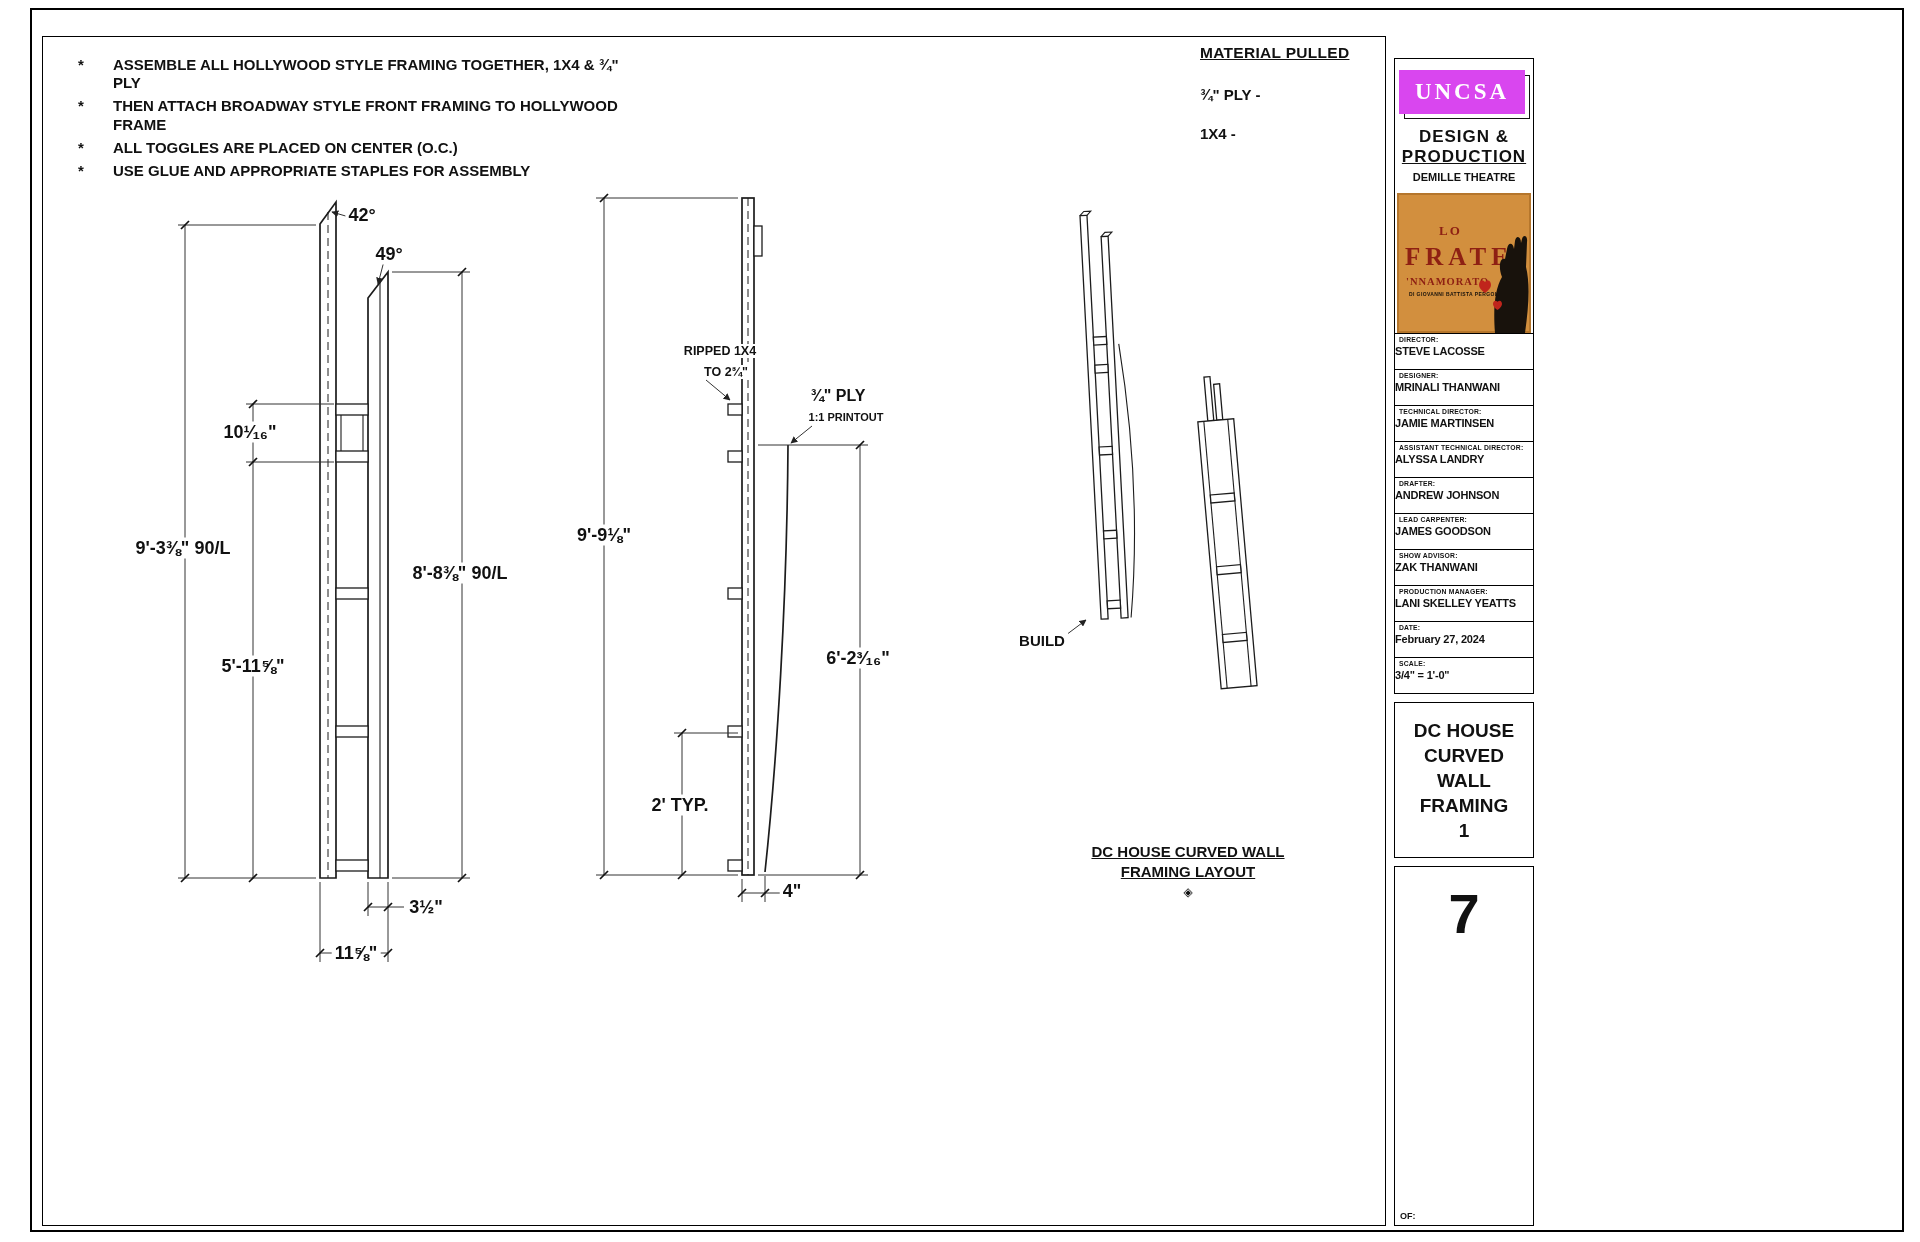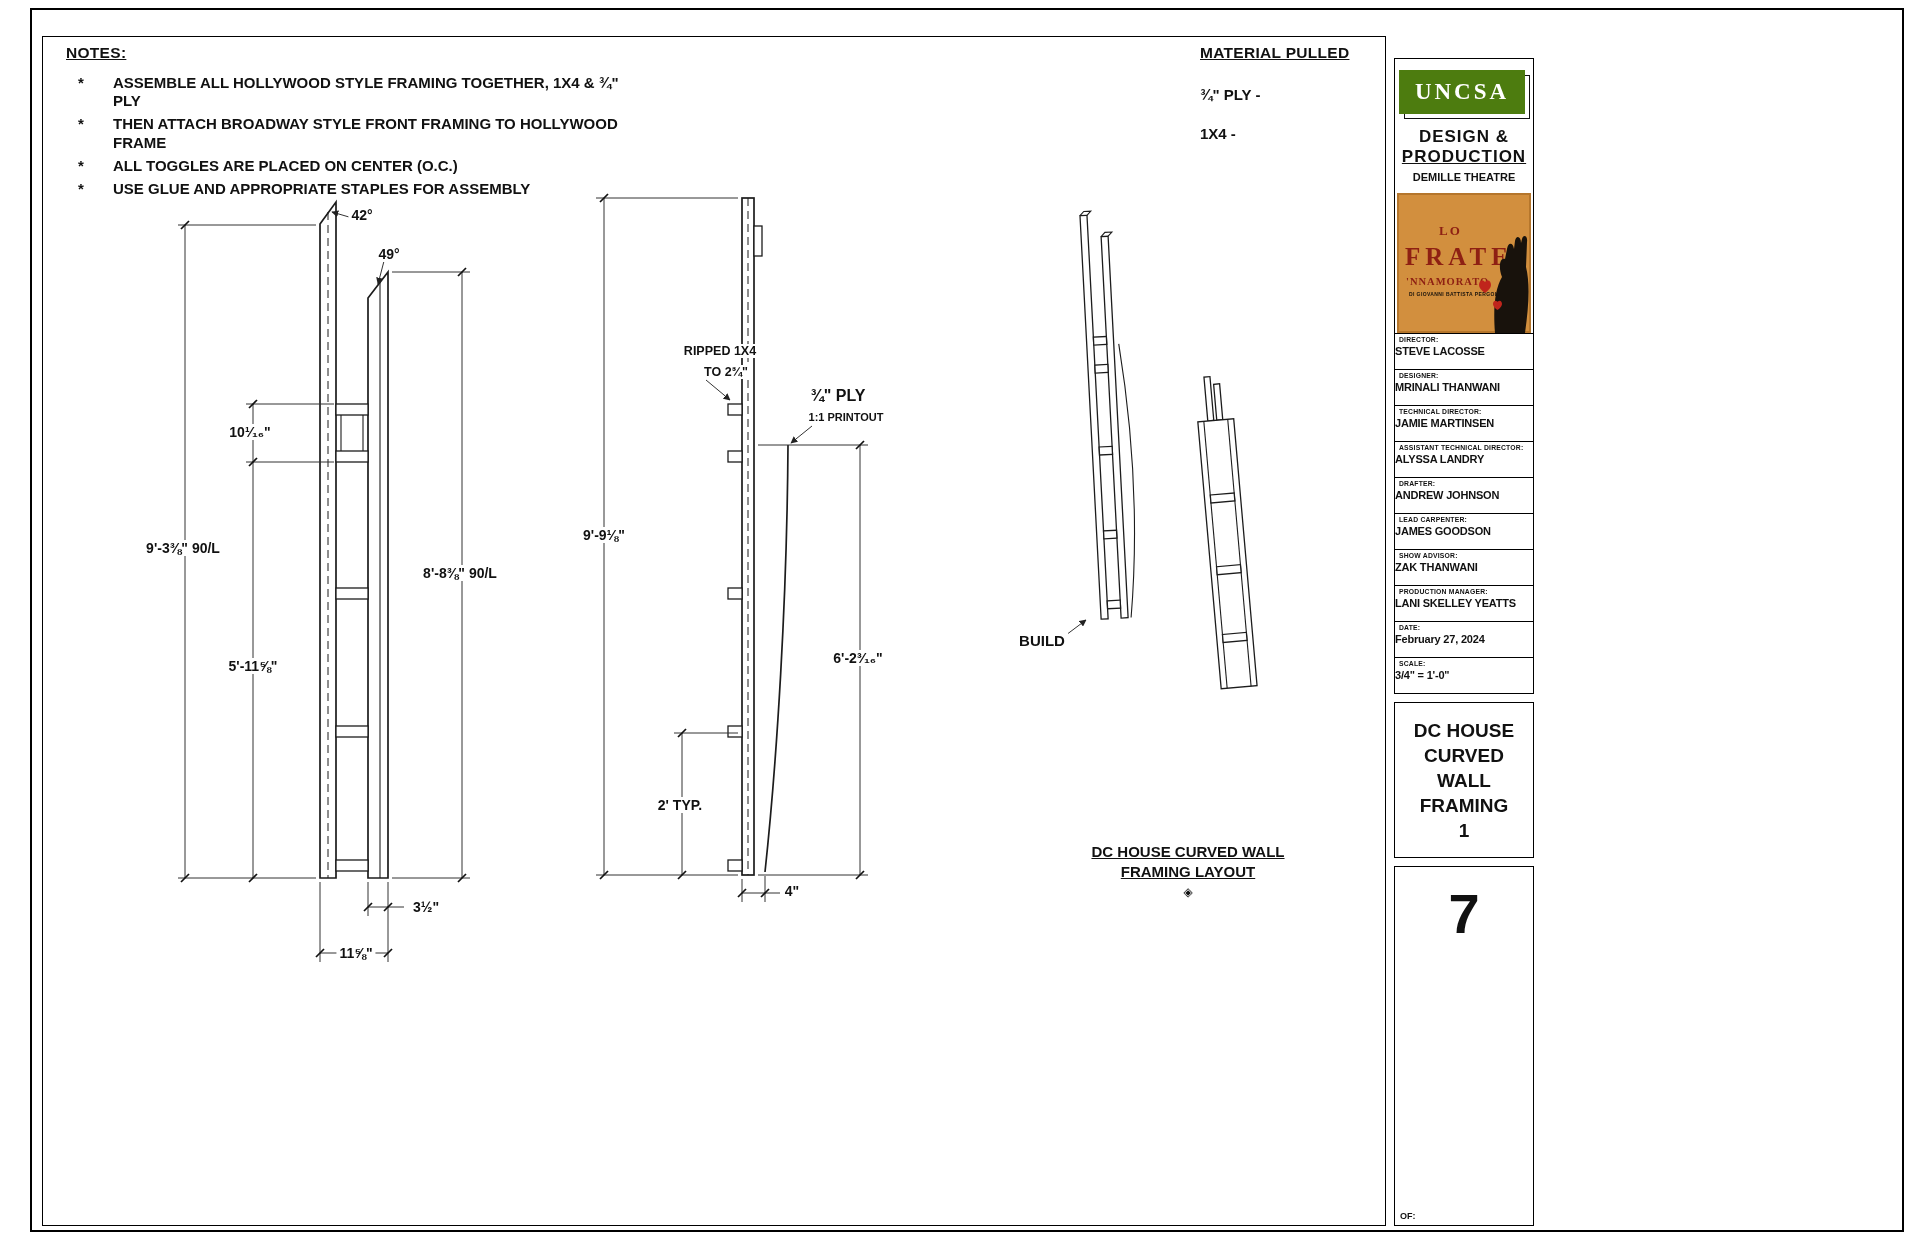--- a/index.html
+++ b/index.html
@@ -29,42 +29,42 @@
   .note-row.cont{margin-top:1px;align-items:flex-end;}
   .note-b{width:35px;padding-left:12px;flex:none;}
   .note-t{flex:1;}
   .material{position:absolute;left:1200px;top:44px;z-index:3;}
   .material-h{font-size:15.5px;font-weight:bold;text-decoration:underline;letter-spacing:.3px;}
   .material-i1{margin-top:24px;font-size:15px;font-weight:bold;}
   .material-i2{margin-top:22px;font-size:15px;font-weight:bold;}
 
   
   .dim{position:absolute;transform:translate(-50%,-50%);background:#fff;padding:0 3px;
-       font-weight:bold;font-size:14px;white-space:nowrap;z-index:3;color:#111;}
+       font-weight:bold;font-size:18px;white-space:nowrap;z-index:3;color:#111;}
   .dim.lg{font-size:16px;}
   .dim.md{font-size:12.5px;margin-left:48px;}
   .dim.sm{font-size:11px;}
   .dim.bld{font-size:15px;}
 
   
   .caption{position:absolute;left:1152px;top:842px;transform:translateX(-50%);
            text-align:center;z-index:3;margin-left:36px;}
   .caption-line{display:block;font-size:15px;font-weight:bold;text-decoration:underline;line-height:20px;white-space:nowrap;}
   .caption-mark{font-size:12px;margin-top:3px;}
 
   
   .tb-box{position:absolute;left:1394px;width:140px;border:1.6px solid #000;
           box-sizing:border-box;background:#fff;z-index:2;}
   #tbA{top:58px;height:636px;}
   #tbB{top:702px;height:156px;display:flex;flex-direction:column;justify-content:center;text-align:center;}
   #tbC{top:866px;height:360px;}
 
   .logo-wrap{position:absolute;left:4px;top:11px;width:126px;height:44px;}
   .logo-shadow{position:absolute;left:5px;top:5px;width:126px;height:44px;border:1.5px solid #111;background:#fff;box-sizing:border-box;}
-  .logo{position:absolute;left:0;top:0;width:126px;height:44px;background:#4d7c0f;color:#fff;
+  .logo{position:absolute;left:0;top:0;width:126px;height:44px;background:#d946ef;color:#fff;
         display:flex;align-items:center;justify-content:center;
         font-family:"Liberation Serif","DejaVu Serif",serif;font-weight:bold;font-size:23px;letter-spacing:3px;}
   .dept1{position:absolute;top:68px;width:100%;text-align:center;font-size:17px;font-weight:bold;letter-spacing:1px;}
   .dept2{position:absolute;top:88px;width:100%;text-align:center;font-size:17px;font-weight:bold;letter-spacing:1px;text-decoration:underline;}
   .theatre{position:absolute;top:112px;width:100%;text-align:center;font-size:11px;font-weight:bold;}
   .poster{position:absolute;left:2px;top:134px;width:134px;height:140px;}
 
   .credits{position:absolute;left:0;top:274px;width:100%;height:360px;display:flex;flex-direction:column;}
   .credit-row{flex:1;border-top:1.2px solid #000;overflow:hidden;}
   .credit-label{font-size:6.8px;font-weight:bold;padding:2px 0 0 4px;letter-spacing:.2px;}
@@ -194,21 +194,20 @@
       <line class="obj thin" x1="30" y1="44" x2="30" y2="312"></line>
       <rect class="obj2" x="6" y="118" width="24" height="8"></rect>
       <rect class="obj2" x="6" y="190" width="24" height="8"></rect>
       <rect class="obj2" x="6" y="258" width="24" height="8"></rect>
     </g>
 
     <line class="dimln" x1="1062" y1="638" x2="1086" y2="620" marker-end="url(#ar)"></line>
   </svg>
 
   <div class="notes">
-    <div class="notes-h">NOTES:</div>
     <div class="note-row first">
       <span class="note-b">*</span>
       <span class="note-t">ASSEMBLE ALL HOLLYWOOD STYLE FRAMING TOGETHER, 1X4 &amp; ¾" PLY</span>
     </div>
     <div class="note-row">
       <span class="note-b">*</span>
       <span class="note-t">THEN ATTACH BROADWAY STYLE FRONT FRAMING TO HOLLYWOOD</span>
     </div>
     <div class="note-row cont">
       <span class="note-b"></span>

